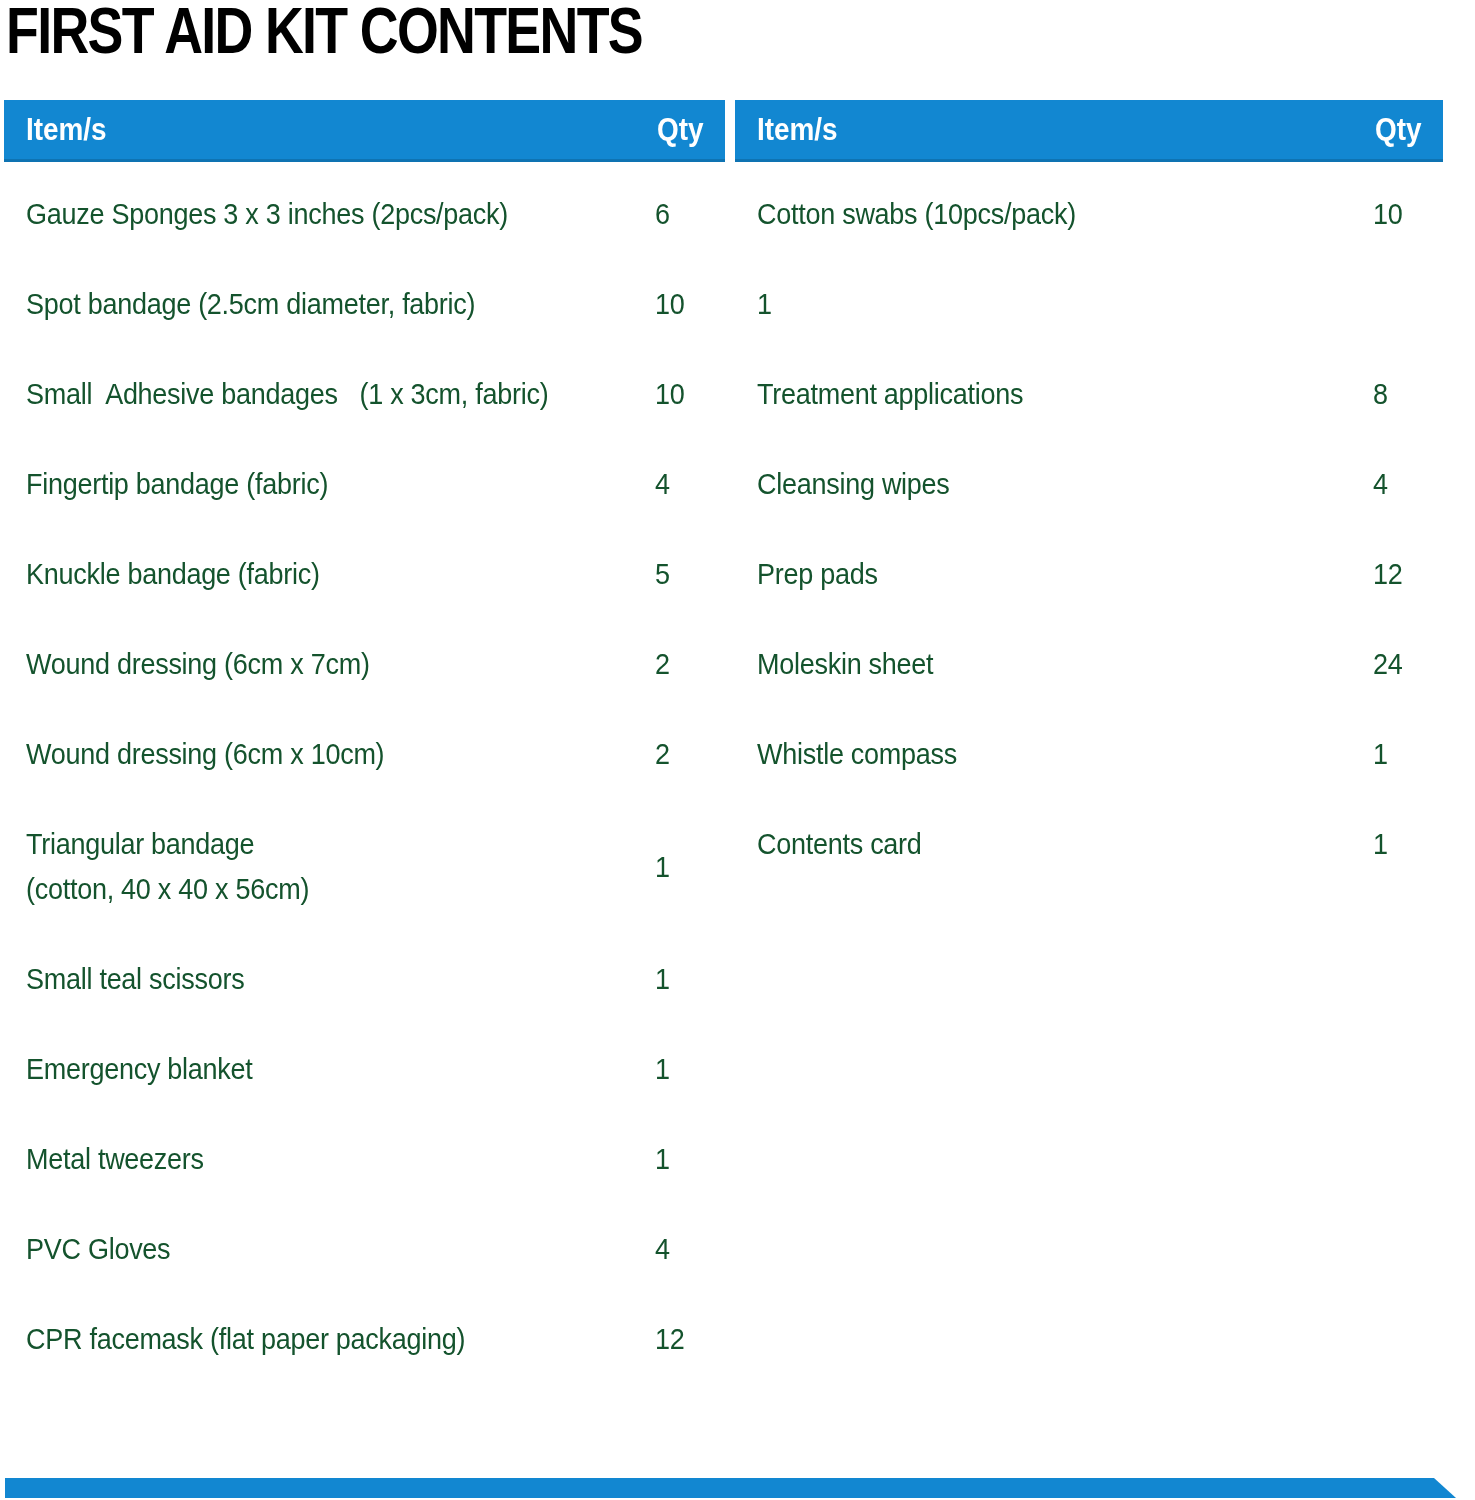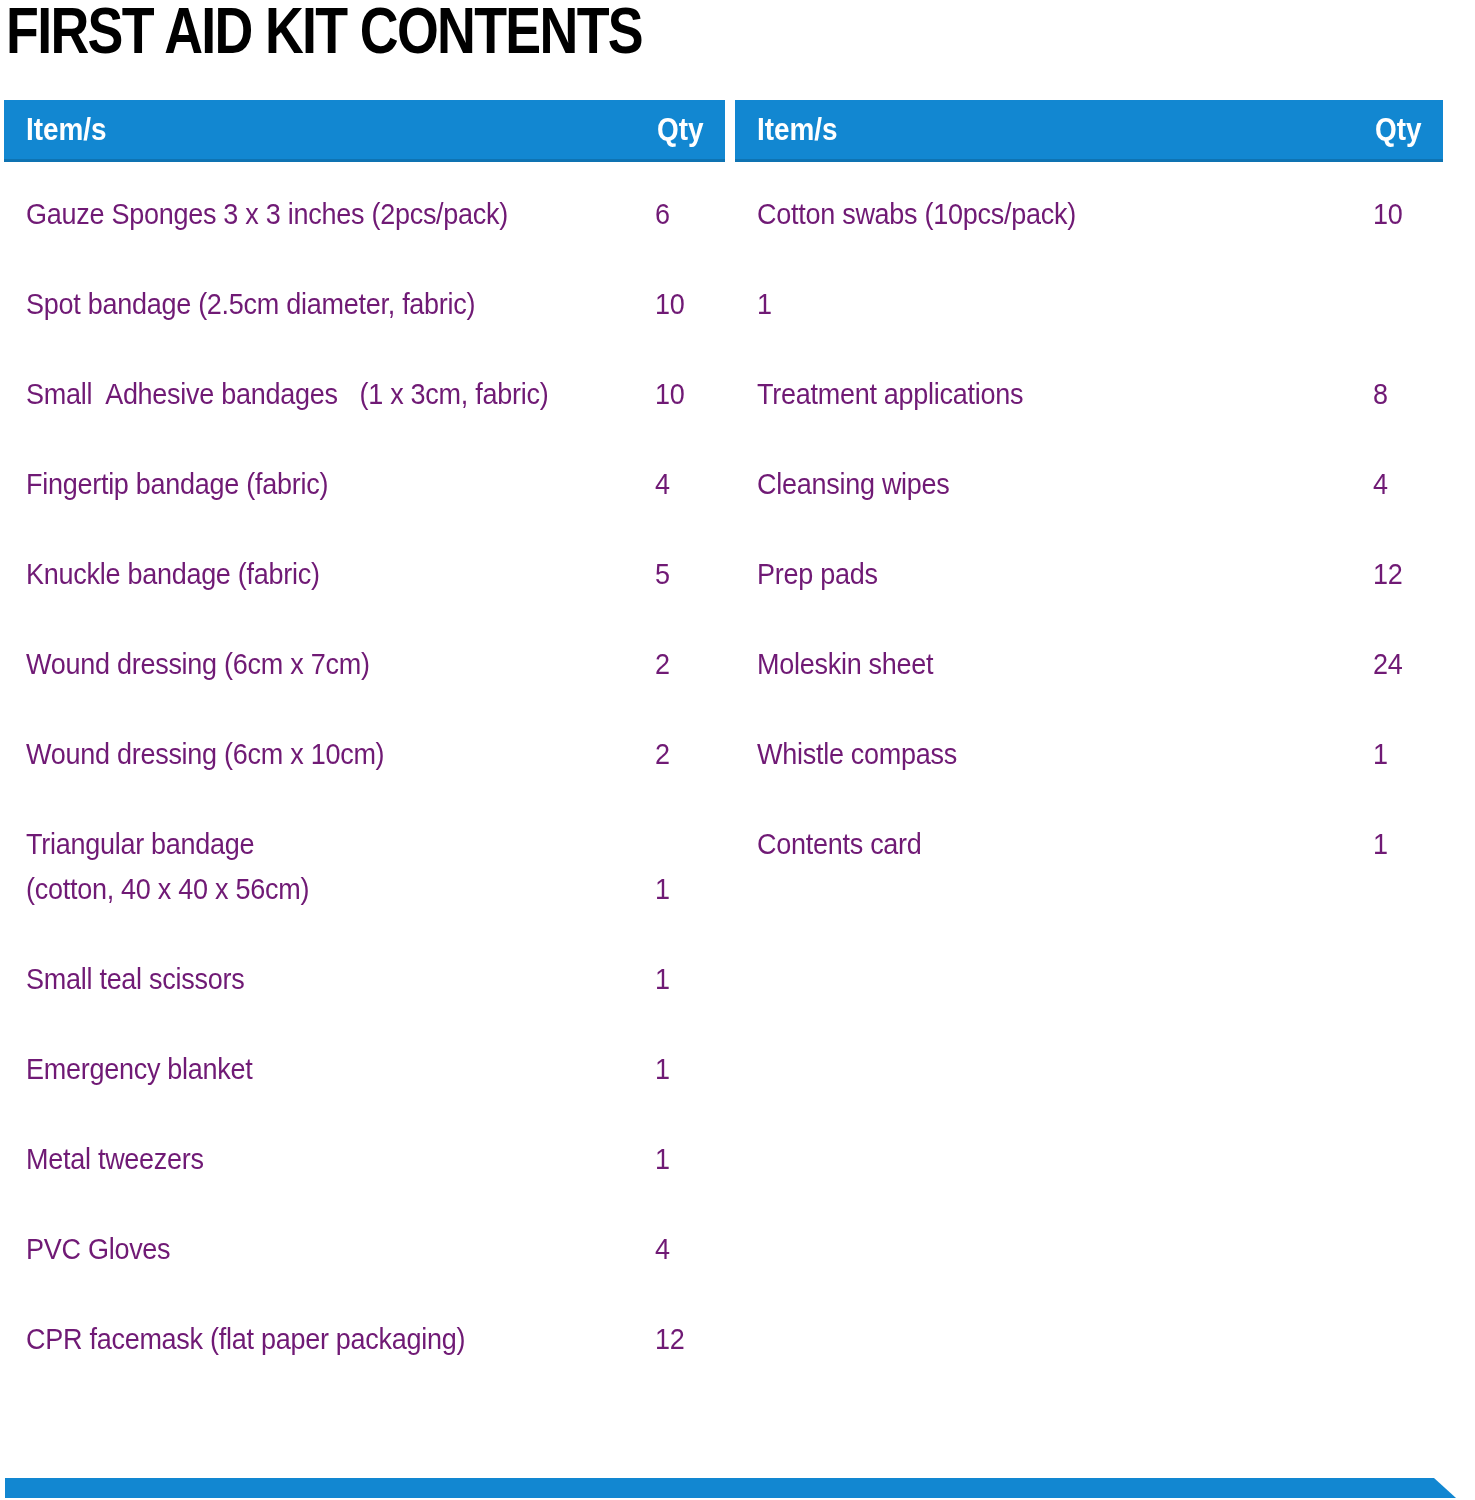--- a/index.html
+++ b/index.html
@@ -44,24 +44,24 @@
     font-size: 31px;
     padding: 0 15px 0 22px;
   }
   .table-header .col-item { flex: 1; }
   .table-header .col-qty  { width: 55px; text-align: center; }
 
   .table-body { margin-top: 7px; }
 
   .table-row {
     display: flex;
-    align-items: flex-end;
+    align-items: center;
     min-height: 90px;
     padding: 22px 15px 23px 22px;
-    color: #701a75;
+    color: #14532d;
     font-size: 30px;
     line-height: 45px;
     letter-spacing: -0.3px;
   }
   .table-row .item-label {
     flex: 1;
     white-space: pre-wrap;
   }
   .table-row .qty-value {
     width: 55px;

